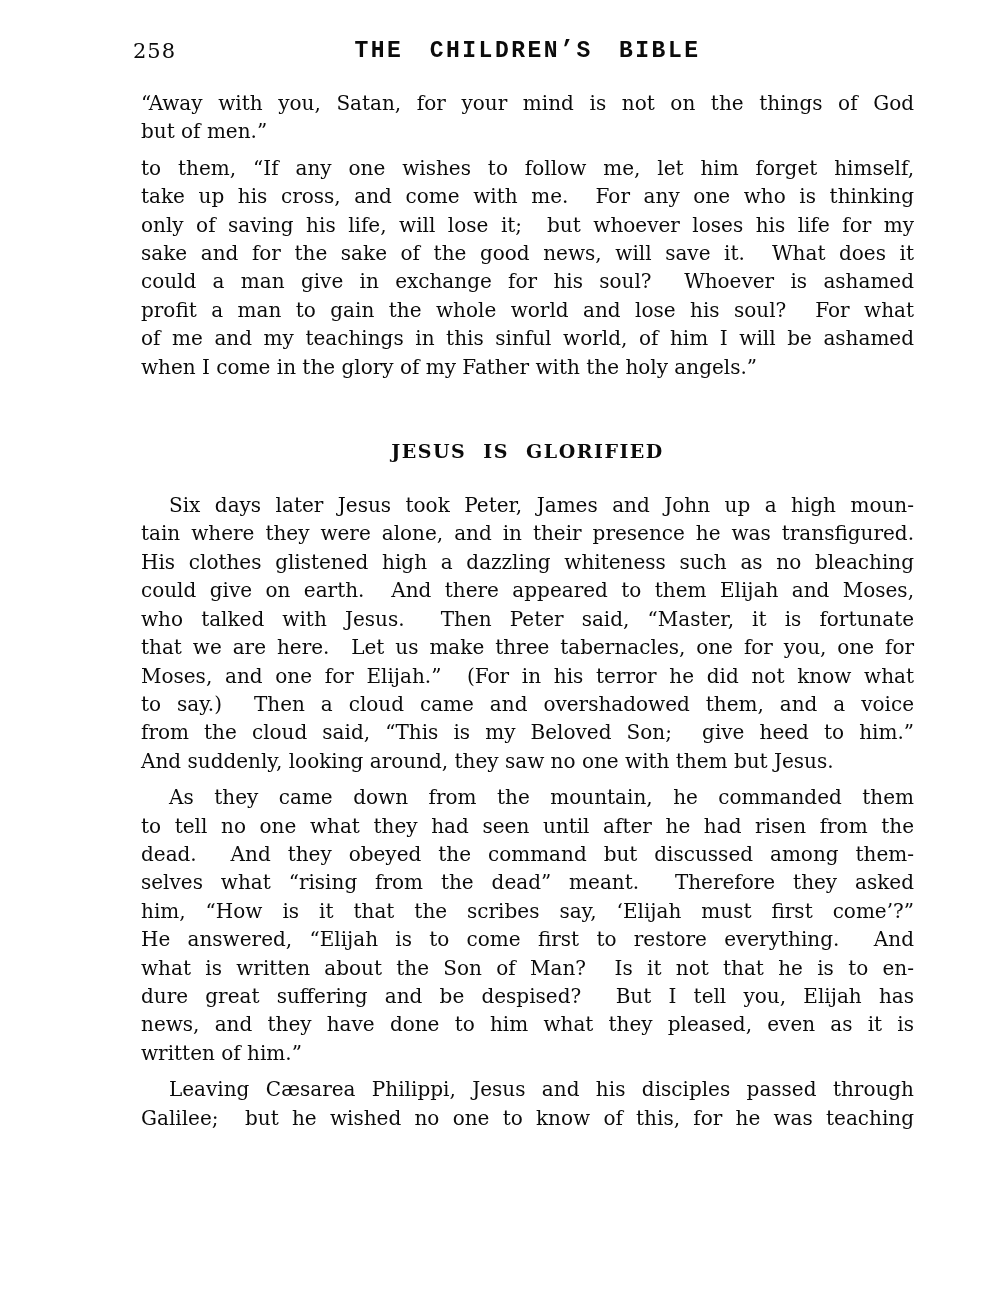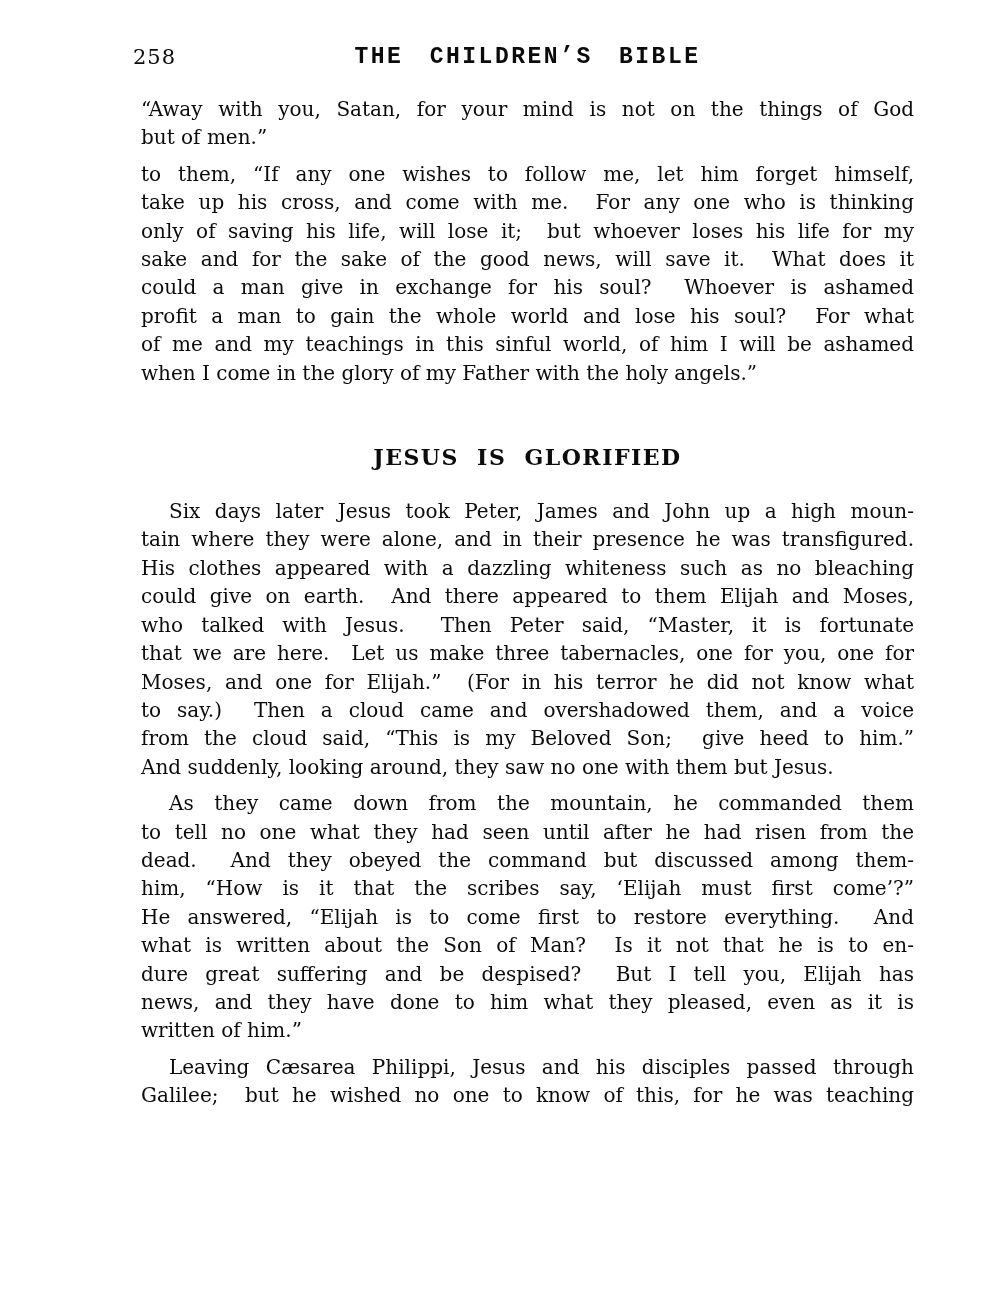--- a/index.html
+++ b/index.html
@@ -12,21 +12,21 @@
     width: 1000px;
     height: 1307px;
     background: #ffffff;
     overflow: hidden;
     font-family: "DejaVu Serif", "Liberation Serif", serif;
     color: #0b0b0b;
   }
   .content {
     position: absolute;
     left: 133px;
-    top: 45px;
+    top: 39px;
     width: 789px;
   }
   .page-header {
     position: relative;
     height: 24px;
     margin-bottom: 26px;
   }
   .page-number {
     position: absolute;
     left: 0;
@@ -40,21 +40,21 @@
     font-size: 23px;
     line-height: 24px;
     font-weight: bold;
     letter-spacing: 2.5px;
     word-spacing: 10px;
     font-family: Liberation Mono, monospace;
   }
   .section-heading {
     margin: 60px 0 30px 0;
     text-align: center;
-    font-size: 22px;
+    font-size: 19px;
     line-height: 20px;
     font-weight: bold;
     letter-spacing: 1.5px;
     word-spacing: 9px;
   }
   .paragraph {
     margin: 8px;
   }
   .line {
     font-size: 20px;
@@ -91,33 +91,34 @@
           <div class="line">sake and for the sake of the good news, will save it.&nbsp; What does it</div>
           <div class="line">could a man give in exchange for his soul?&nbsp; Whoever is ashamed</div>
           <div class="line">profit a man to gain the whole world and lose his soul?&nbsp; For what</div>
           <div class="line">of me and my teachings in this sinful world, of him I will be ashamed</div>
           <div class="line last">when I come in the glory of my Father with the holy angels.”</div>
         </div>
         <div class="section-heading">JESUS IS GLORIFIED</div>
         <div class="paragraph">
           <div class="line first">Six days later Jesus took Peter, James and John up a high moun-</div>
           <div class="line">tain where they were alone, and in their presence he was transfigured.</div>
-          <div class="line">His clothes appeared with a dazzling whiteness such as no bleaching</div>
+          <div class="line">His clothes glistened high a dazzling whiteness such as no bleaching</div>
           <div class="line">could give on earth.&nbsp; And there appeared to them Elijah and Moses,</div>
           <div class="line">who talked with Jesus.&nbsp; Then Peter said, “Master, it is fortunate</div>
           <div class="line">that we are here.&nbsp; Let us make three tabernacles, one for you, one for</div>
           <div class="line">Moses, and one for Elijah.”&nbsp; (For in his terror he did not know what</div>
           <div class="line">to say.)&nbsp; Then a cloud came and overshadowed them, and a voice</div>
           <div class="line">from the cloud said, “This is my Beloved Son;&nbsp; give heed to him.”</div>
           <div class="line last">And suddenly, looking around, they saw no one with them but Jesus.</div>
         </div>
         <div class="paragraph">
           <div class="line first">As they came down from the mountain, he commanded them</div>
           <div class="line">to tell no one what they had seen until after he had risen from the</div>
           <div class="line">dead.&nbsp; And they obeyed the command but discussed among them-</div>
+          <div class="line">selves what “rising from the dead” meant.&nbsp; Therefore they asked</div>
           <div class="line">him, “How is it that the scribes say, ‘Elijah must first come’?”</div>
           <div class="line">He answered, “Elijah is to come first to restore everything.&nbsp; And</div>
           <div class="line">what is written about the Son of Man?&nbsp; Is it not that he is to en-</div>
           <div class="line">dure great suffering and be despised?&nbsp; But I tell you, Elijah has</div>
           <div class="line">news, and they have done to him what they pleased, even as it is</div>
           <div class="line last">written of him.”</div>
         </div>
         <div class="paragraph">
           <div class="line first">Leaving Cæsarea Philippi, Jesus and his disciples passed through</div>
           <div class="line">Galilee;&nbsp; but he wished no one to know of this, for he was teaching</div>

